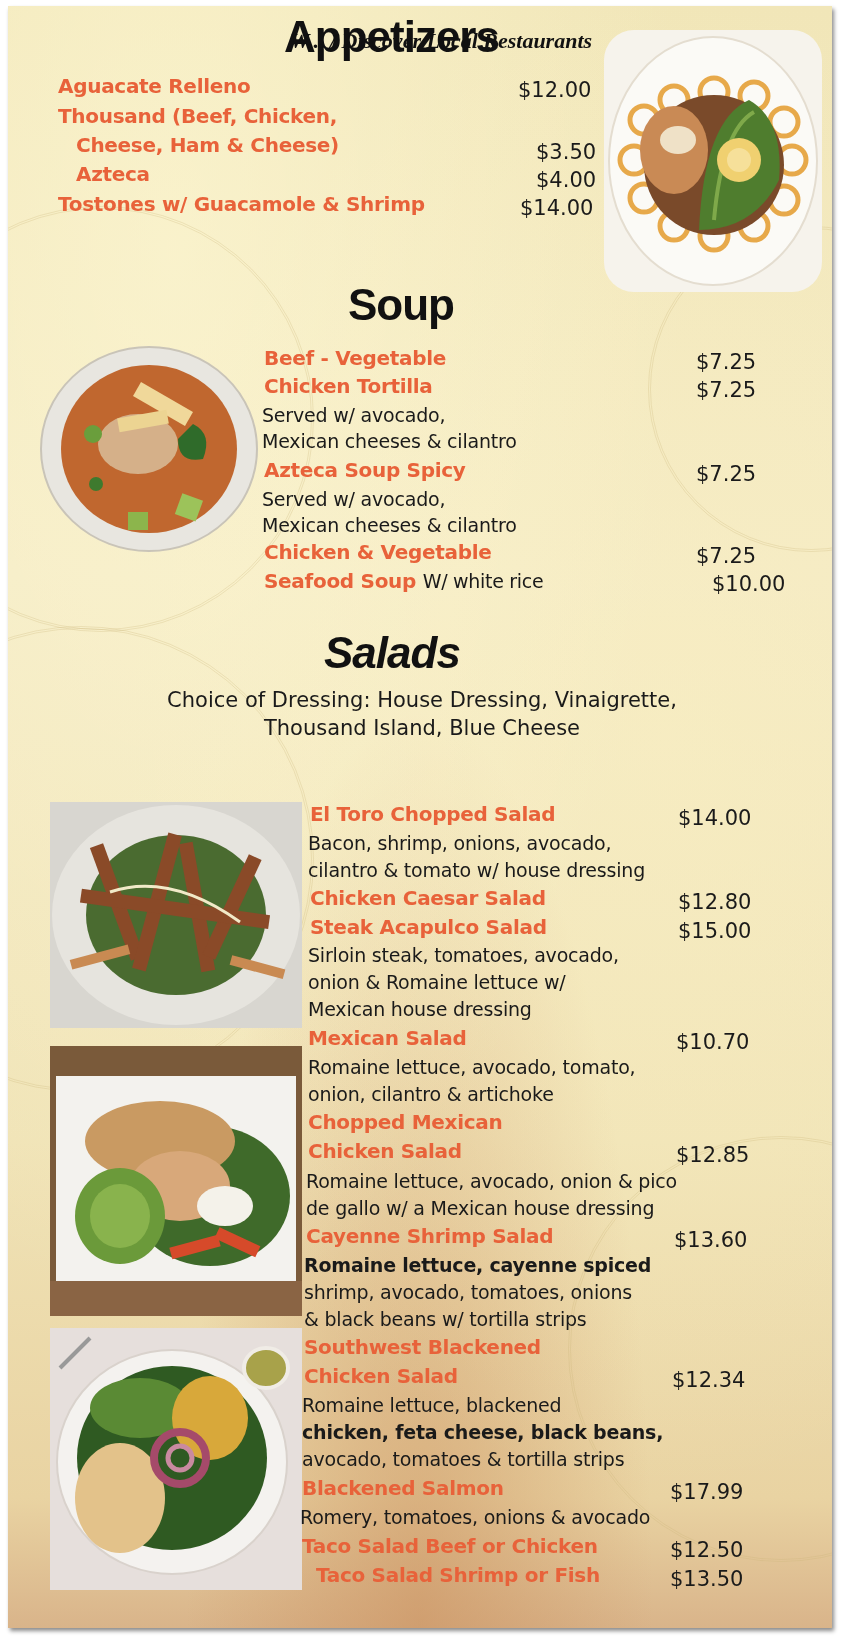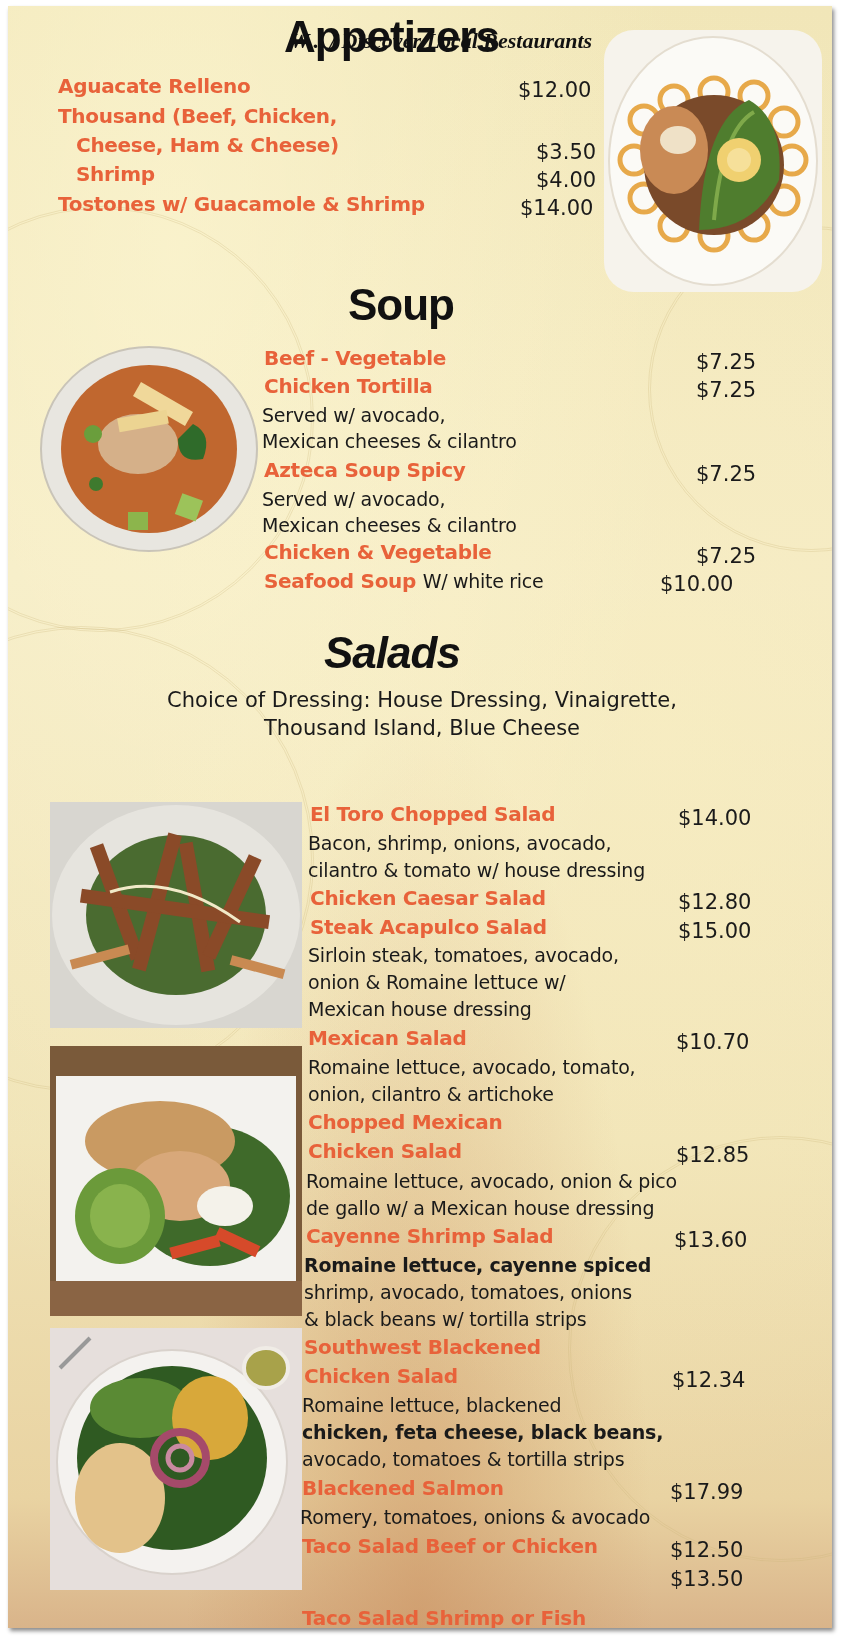--- a/index.html
+++ b/index.html
@@ -56,21 +56,21 @@
   <div class="swirl" style="left:560px; top:1130px; width:420px; height:420px;"></div>
 
   <div class="section-title" style="left:276px; top:6px;">Appetizers</div>
   <div class="watermark" style="left:282px; top:22px;">W... / Discover Local Restaurants</div>
 
   <div class="item-name" style="left:50px; top:68px;">Aguacate Relleno</div>
   <div class="price" style="left:510px; top:72px;">$12.00</div>
   <div class="item-name" style="left:50px; top:98px;">Thousand (Beef, Chicken,</div>
   <div class="item-name" style="left:68px; top:127px;">Cheese, Ham &amp; Cheese)</div>
   <div class="price" style="left:528px; top:134px;">$3.50</div>
-  <div class="item-name" style="left:68px; top:156px;">Shrimp</div>
+  <div class="item-name" style="left:68px; top:156px;">Azteca</div>
   <div class="price" style="left:528px; top:162px;">$4.00</div>
   <div class="item-name" style="left:50px; top:186px;text-align:right;">Tostones w/ Guacamole &amp; Shrimp</div>
   <div class="price" style="left:512px; top:190px;">$14.00</div>
 
   <div class="photo" style="left:596px; top:24px; width:218px; height:262px; background:#f6f3ec; border-radius:30px;">
     <svg width="218" height="262" viewBox="0 0 218 262">
       <ellipse cx="109" cy="131" rx="104" ry="124" fill="#fbfaf6" stroke="#e4ddd0" stroke-width="2"></ellipse>
       <g fill="none" stroke="#e7a94a" stroke-width="5">
         <circle cx="40" cy="90" r="14"></circle>
           <circle cx="70" cy="70" r="14"></circle>
@@ -121,21 +121,21 @@
   <div class="item-name" style="left:256px; top:452px;">Azteca Soup Spicy</div>
   <div class="price" style="left:688px; top:456px;">$7.25</div>
   <div class="desc" style="left:254px; top:482px;">Served w/ avocado,</div>
   <div class="desc" style="left:254px; top:508px;">Mexican cheeses &amp; cilantro</div>
   <div class="item-name" style="left:256px; top:534px;">Chicken &amp; Vegetable</div>
   <div class="price" style="left:688px; top:538px;">$7.25</div>
   <div class="item-name" style="left:256px; top:563px;">
     <span>Seafood Soup</span>
     <span class="inline-desc">W/ white rice</span>
   </div>
-  <div class="price" style="left:652px; top:566px;">$10.00</div>
+  <div class="price" style="left:704px; top:566px;">$10.00</div>
 
   <div class="section-title" style="left:316px; top:622px;font-style:italic;">Salads</div>
   <div class="dressing" style="top:682px;">Choice of Dressing: House Dressing, Vinaigrette,</div>
   <div class="dressing" style="top:710px;">Thousand Island, Blue Cheese</div>
 
   <div class="photo" style="left:42px; top:796px; width:252px; height:226px; background:#d8d6d0;">
     <svg width="252" height="226" viewBox="0 0 252 226">
       <ellipse cx="126" cy="113" rx="124" ry="110" fill="#e6e4de"></ellipse>
       <ellipse cx="126" cy="113" rx="90" ry="80" fill="#4a6b30"></ellipse>
       <g fill="#8a4a28">
@@ -219,15 +219,15 @@
   <div class="desc" style="left:294px; top:1388px;">Romaine lettuce, blackened</div>
   <div class="desc" style="left:294px; top:1415px;font-weight:bold;">chicken, feta cheese, black beans,</div>
   <div class="desc" style="left:294px; top:1442px;">avocado, tomatoes &amp; tortilla strips</div>
 
   <div class="item-name" style="left:294px; top:1470px;">Blackened Salmon</div>
   <div class="price" style="left:662px; top:1474px;">$17.99</div>
   <div class="desc" style="left:292px; top:1500px;">Romery, tomatoes, onions &amp; avocado</div>
 
   <div class="item-name" style="left:294px; top:1528px;">Taco Salad Beef or Chicken</div>
   <div class="price" style="left:662px; top:1532px;">$12.50</div>
-  <div class="item-name" style="left:294px; top:1557px;margin-top:43px;">Taco Salad Shrimp or Fish</div>
+  <div class="item-name" style="left:308px; top:1557px;">Taco Salad Shrimp or Fish</div>
   <div class="price" style="left:662px; top:1561px;">$13.50</div>
 </div>
 
 </body></html>

